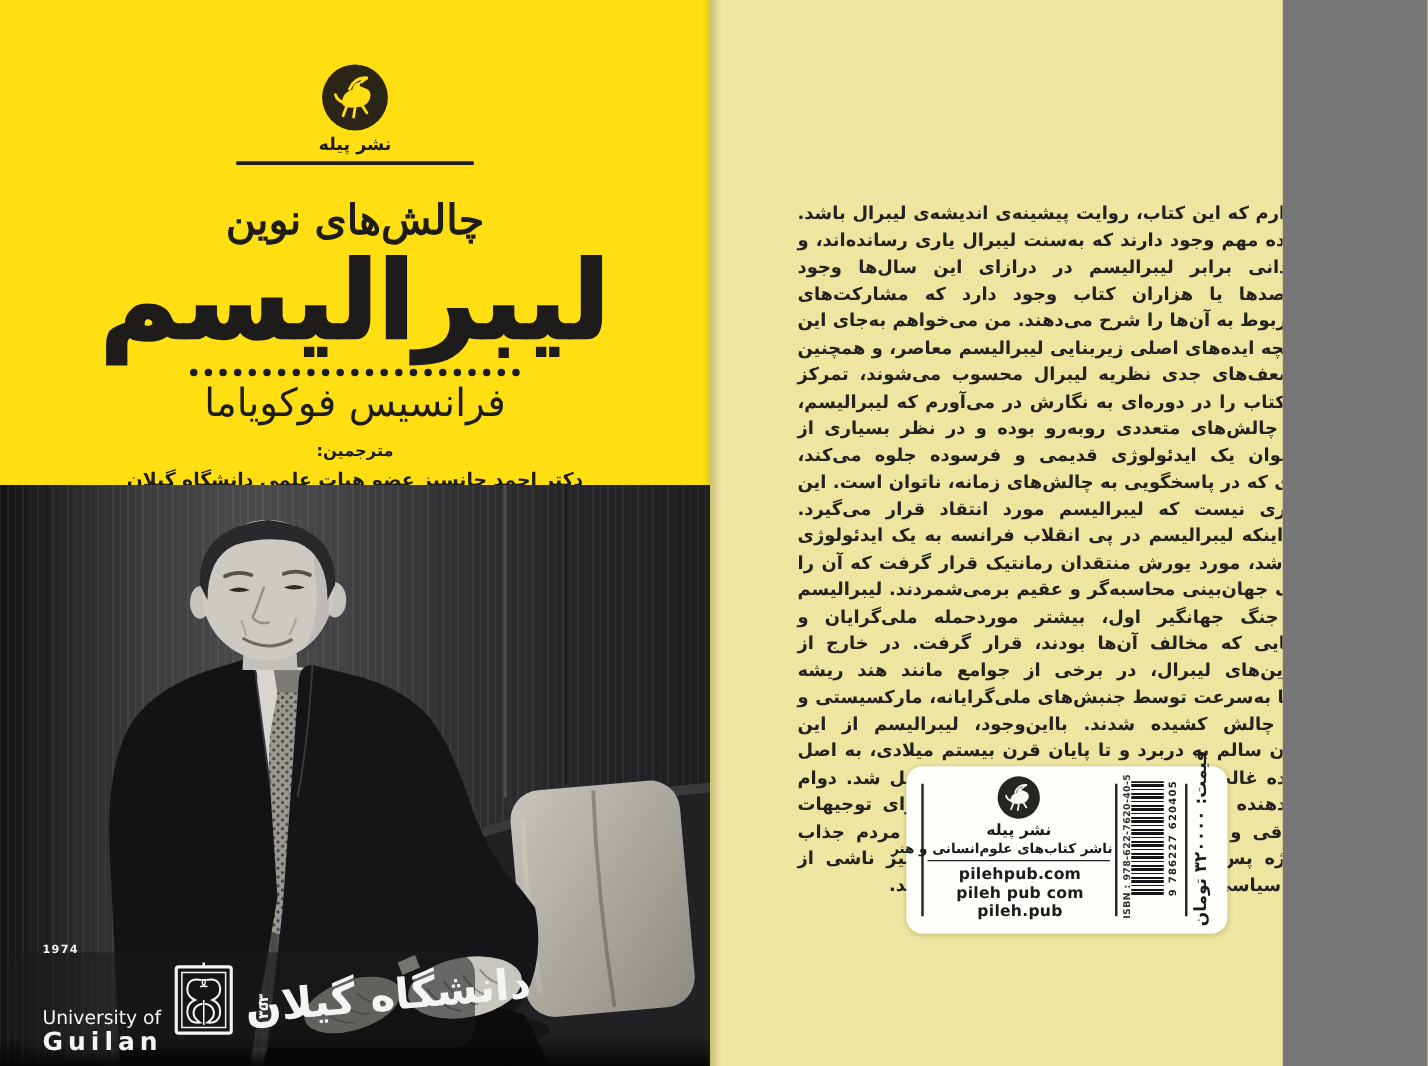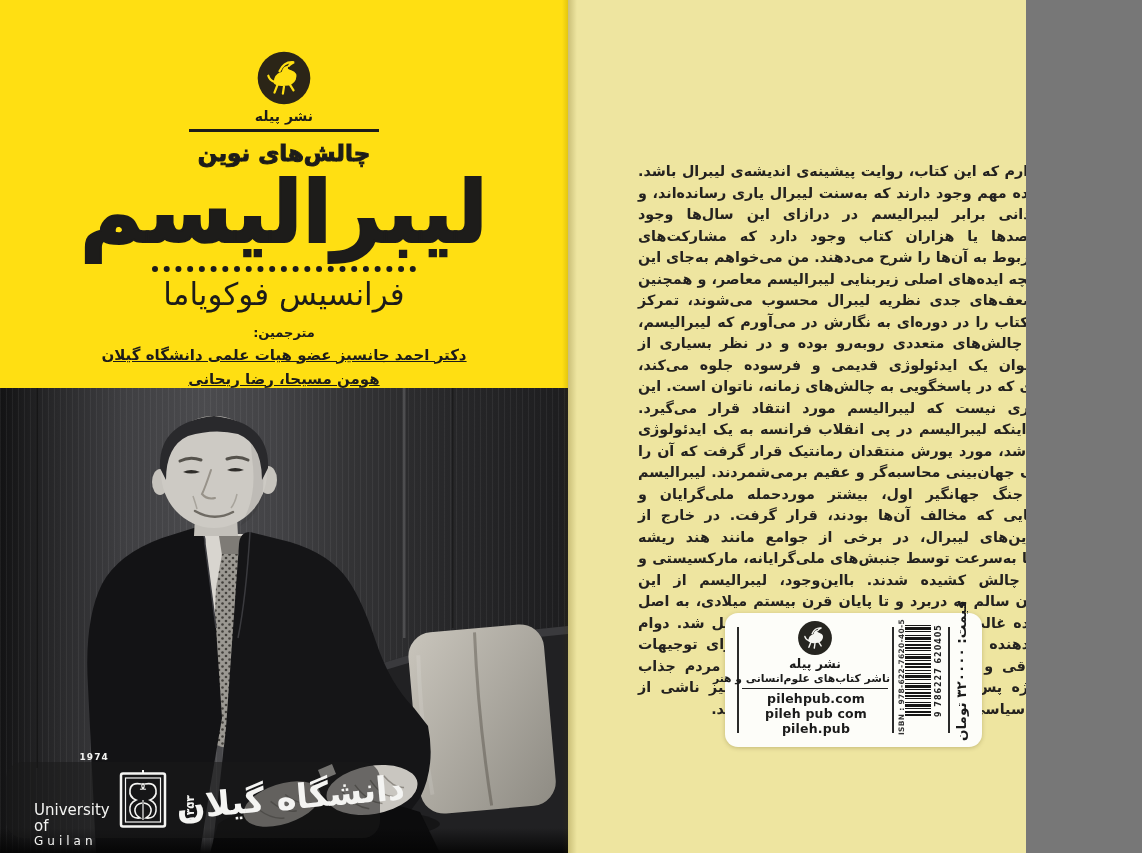--- a/index.html
+++ b/index.html
@@ -13,41 +13,41 @@
 
   
   .front{position:absolute;left:0;top:0;width:568px;height:853px;}
   .front::after{content:"";position:absolute;right:0;top:0;bottom:0;width:6px;
     background:linear-gradient(270deg,rgba(70,58,0,.15),rgba(70,58,0,0));pointer-events:none;}
   .front-top{position:absolute;left:0;top:0;width:100%;height:388px;background:var(--front-yellow);
     text-align:center;direction:rtl;color:var(--ink);}
   .emblem{display:block;margin:50px auto 0;}
   .pub-name{font-size:14px;font-weight:bold;margin-top:2px;}
   .rule{width:190px;height:2.5px;background:var(--ink);margin:5px auto 0;}
-  .series{font-size:23px;font-weight:bold;margin-top:8px;-webkit-text-stroke:1px var(--ink);letter-spacing:-.5px;}
+  .series{font-size:33px;font-weight:normal;margin-top:24px;-webkit-text-stroke:1px var(--ink);letter-spacing:-.5px;}
   .title{font-size:86px;line-height:90px;font-weight:bold;margin-top:1px;-webkit-text-stroke:2px var(--ink);letter-spacing:-2px;}
   .dotted{width:264px;height:0;border-bottom:6px dotted var(--ink);margin:9px auto 0;}
   .author{font-size:31px;font-weight:normal;margin-top:4px;}
   .tr-label{font-size:13px;font-weight:bold;margin-top:13px;}
   .tr-line{font-size:15px;font-weight:bold;margin-top:6px;text-decoration:underline;}
 
   
   .photo{position:absolute;left:0;top:388px;width:568px;height:465px;overflow:hidden;
     background:
       repeating-linear-gradient(90deg,rgba(255,255,255,.055) 0 1px,rgba(0,0,0,0) 1px 6px),
       linear-gradient(90deg,#131314 0%,#29292b 10%,#3f3f42 22%,#4b4b4e 36%,#434346 48%,#333335 62%,#29292b 76%,#232325 88%,#1d1d1f 100%);}
   .scene{position:absolute;left:0;top:0;width:100%;height:100%;display:block;}
 
   
   .wm{position:absolute;left:6px;top:374px;width:374px;height:76px;border-radius:17px;
     background:rgba(26,26,26,.55);display:flex;align-items:center;color:#f4f4f2;z-index:5;}
   .wm-en{margin-left:28px;line-height:1.05;}
-  .wm-year{font-size:9px;font-weight:bold;text-align:right;letter-spacing:1px;padding-right:1px;}
+  .wm-year{font-size:9px;font-weight:bold;letter-spacing:1px;padding-right:1px;}
   .wm-l1{font-size:15px;margin-top:41px;}
-  .wm-l2{font-size:12px;font-weight:normal;letter-spacing:4px;}
+  .wm-l2{font-size:20px;font-weight:bold;letter-spacing:4px;}
   .wm-logo{margin-left:9px;flex:0 0 auto;}
   .wm-year-fa{position:relative;width:17px;height:48px;margin-left:3px;}
   .wm-year-fa span{position:absolute;left:14px;top:46px;transform-origin:0 0;transform:rotate(-90deg);
     font-size:11px;font-weight:bold;white-space:nowrap;}
   .wm-fa{margin-left:6px;font-size:34px;font-weight:bold;white-space:nowrap;
     transform:rotate(-5deg) translateY(-3px);}
 
   
   .back{position:absolute;left:568px;top:0;width:574px;height:853px;background:var(--back-yellow);}
   .back::before{content:"";position:absolute;left:0;top:0;bottom:0;width:9px;

